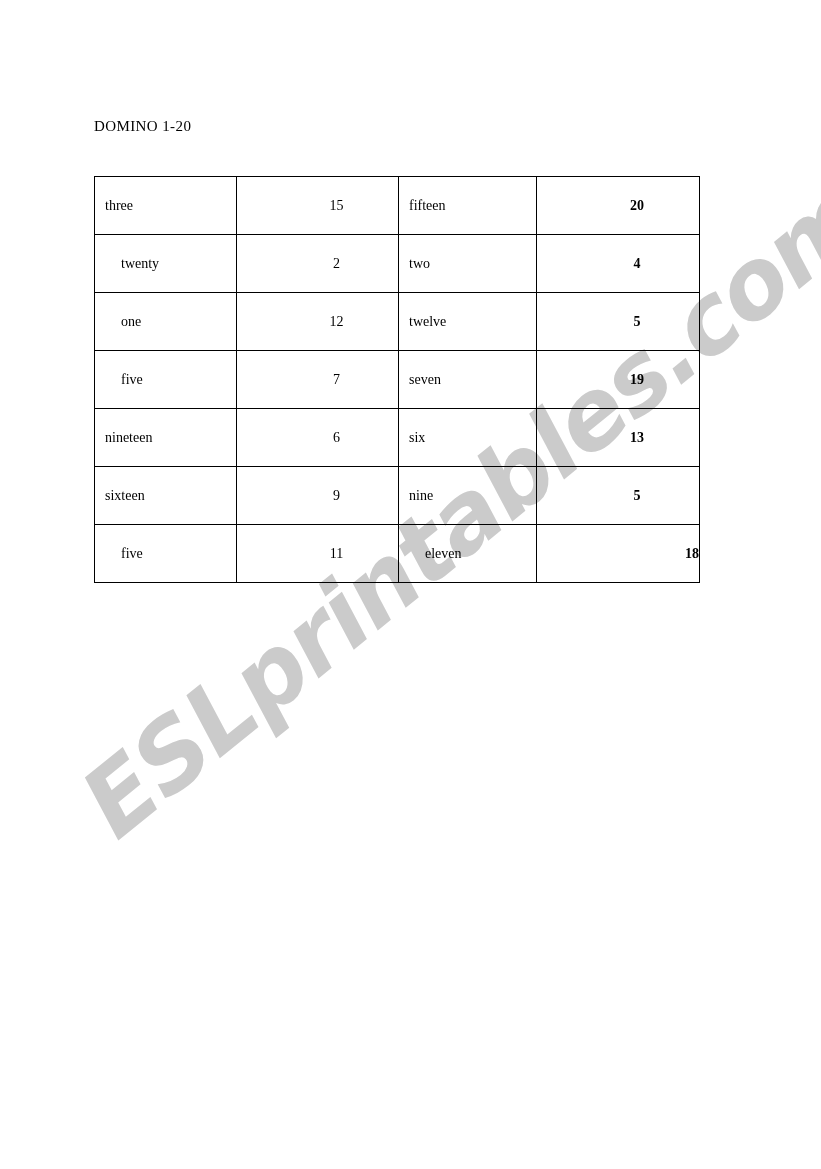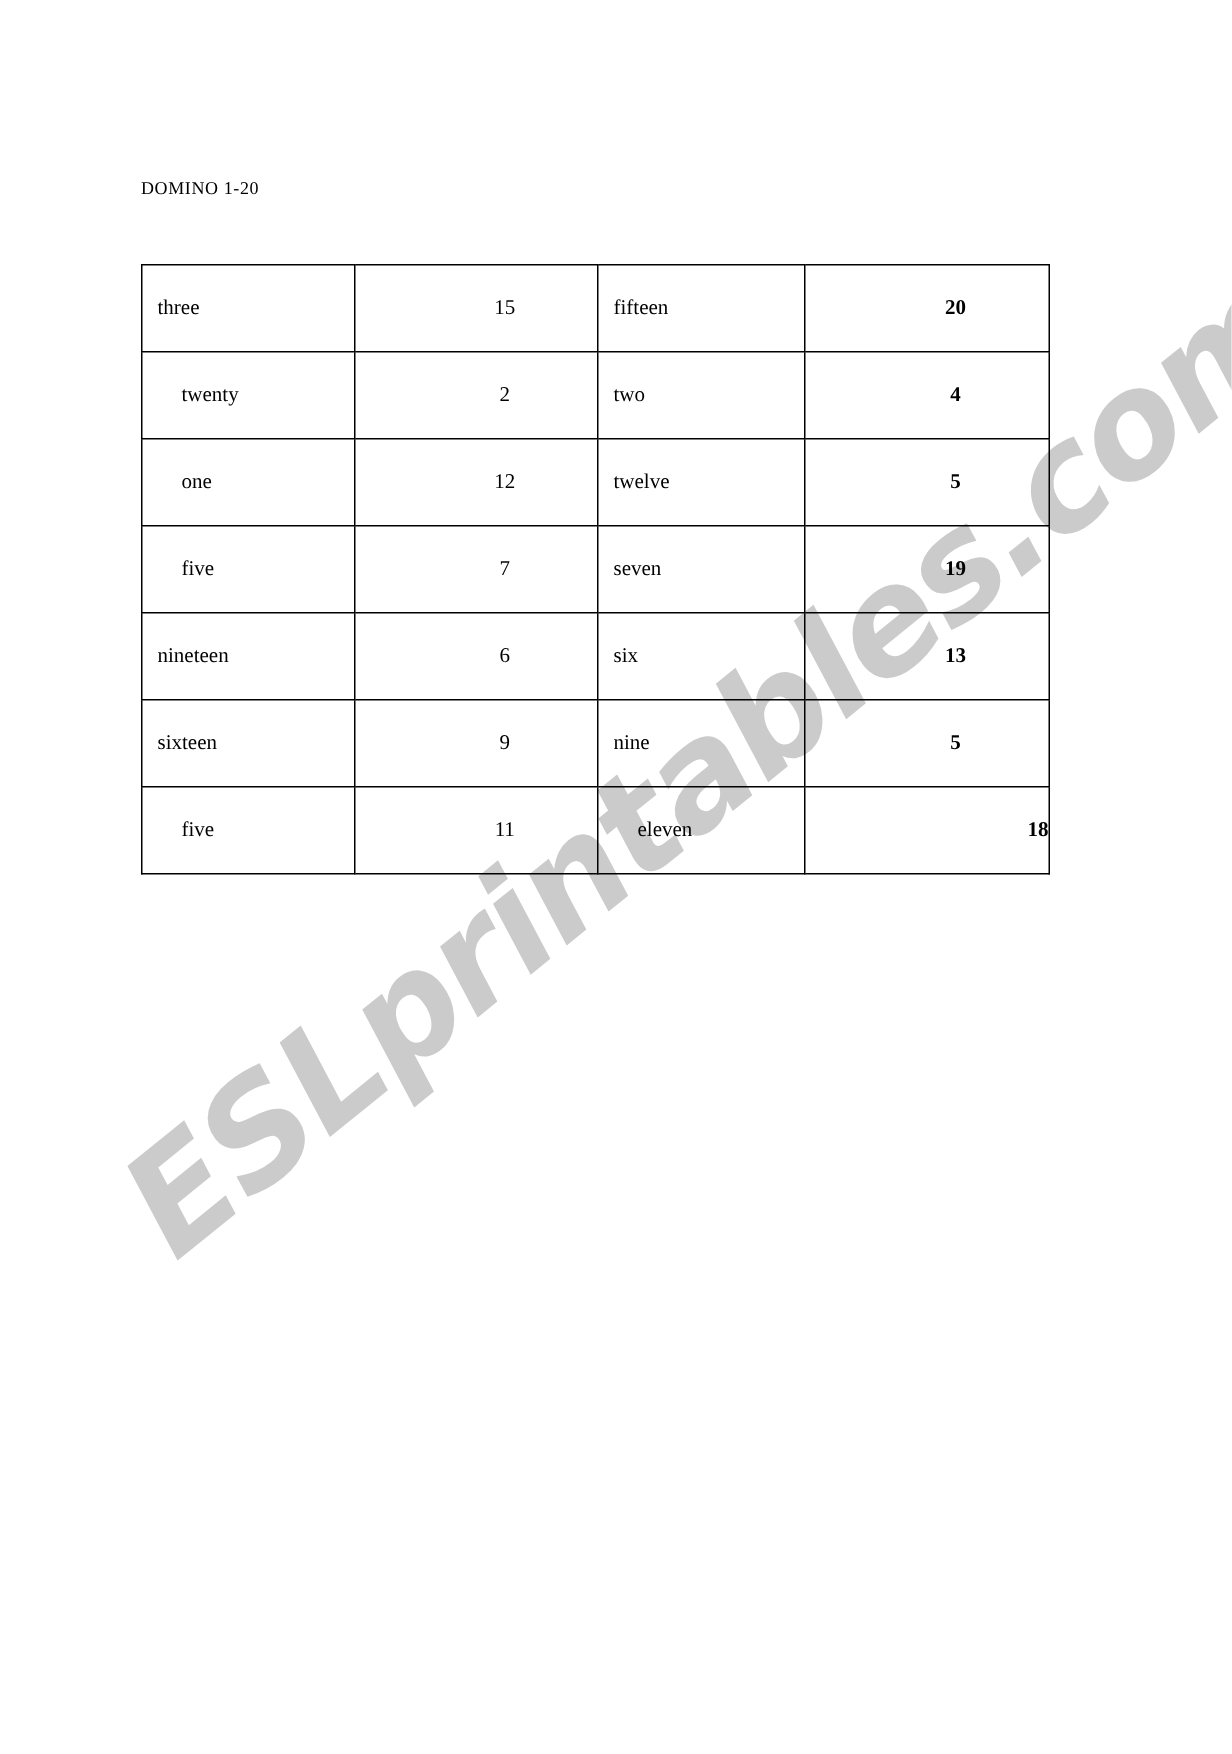--- a/index.html
+++ b/index.html
@@ -45,21 +45,21 @@
     color: #cbcbcb;
     white-space: nowrap;
     user-select: none;
   }
 
   
   #doc-title {
     position: absolute;
     left: 94px;
     top: 118px;
-    font-size: 12px;
+    font-size: 15px;
     letter-spacing: 0.4px;
     color: #000000;
     z-index: 10;
     white-space: nowrap;
   }
 
   
   #domino-table {
     position: absolute;
     left: 94px;

